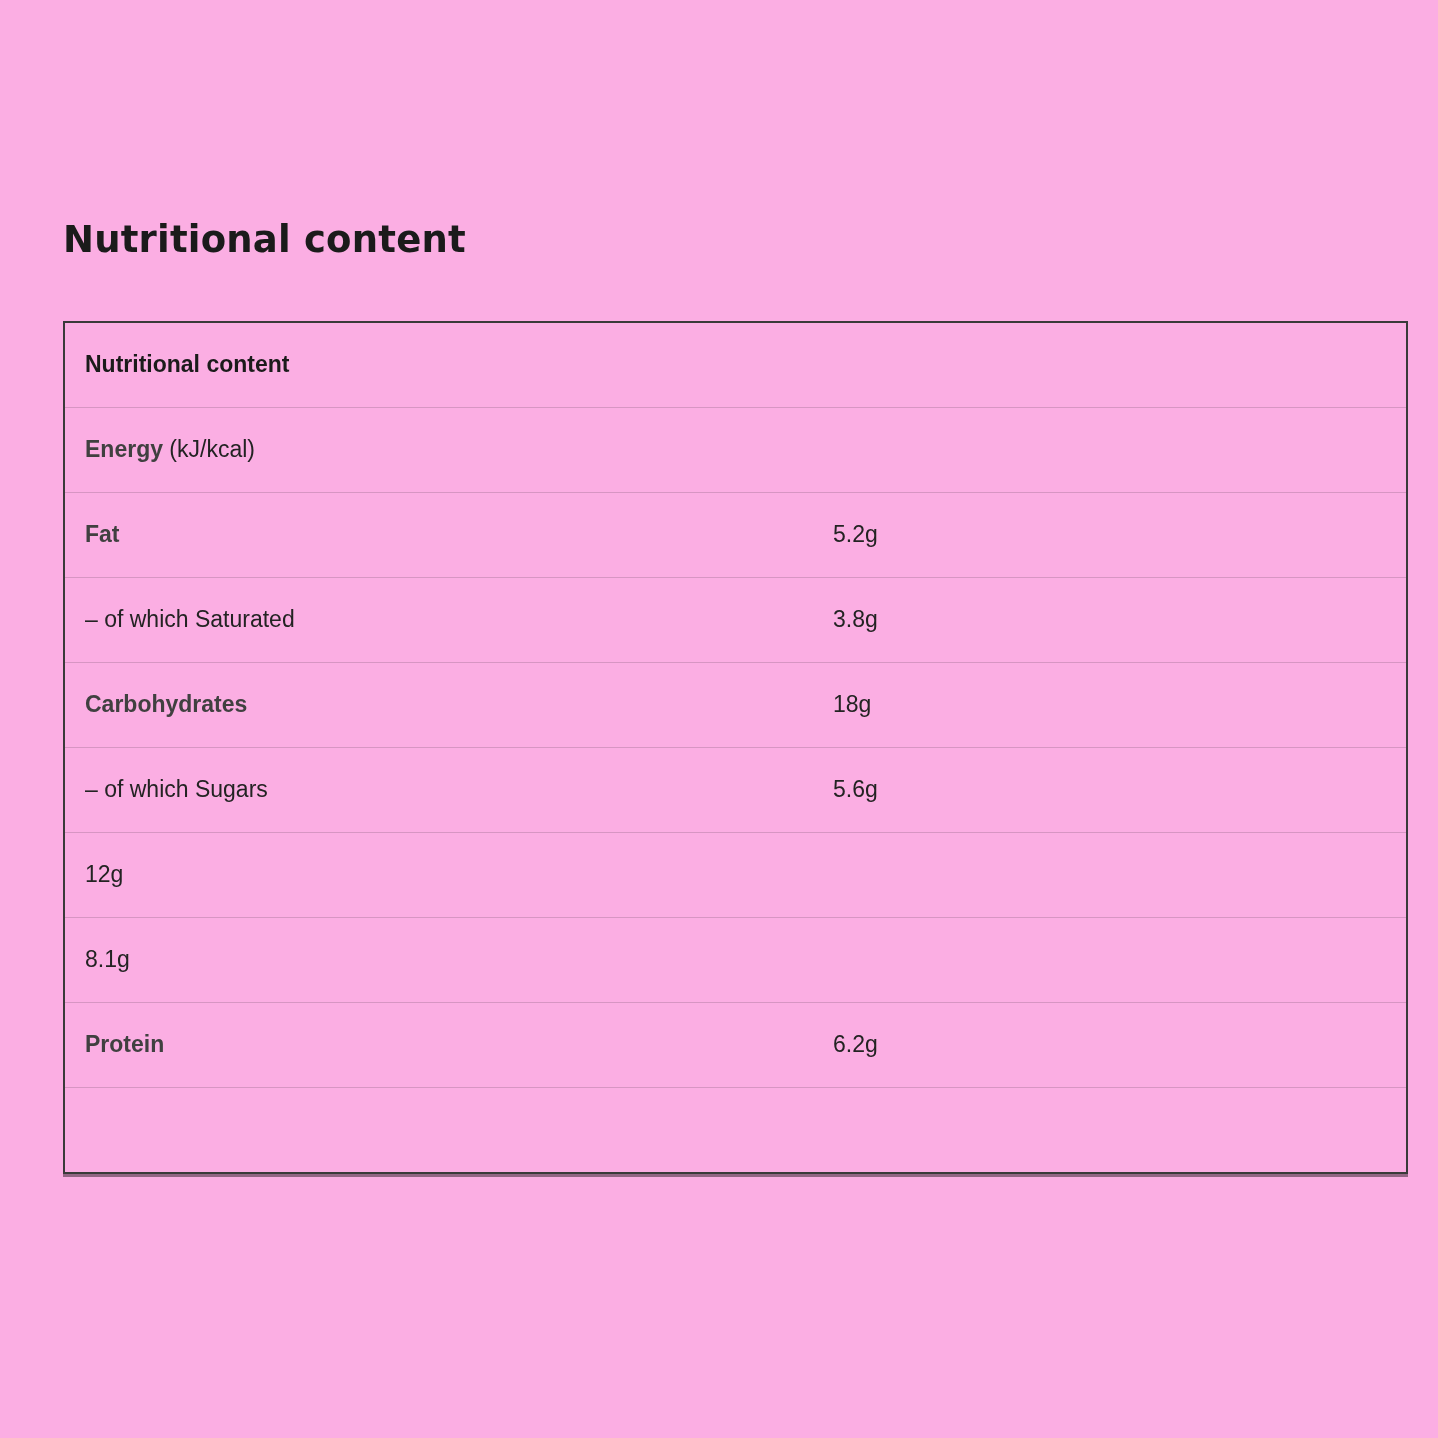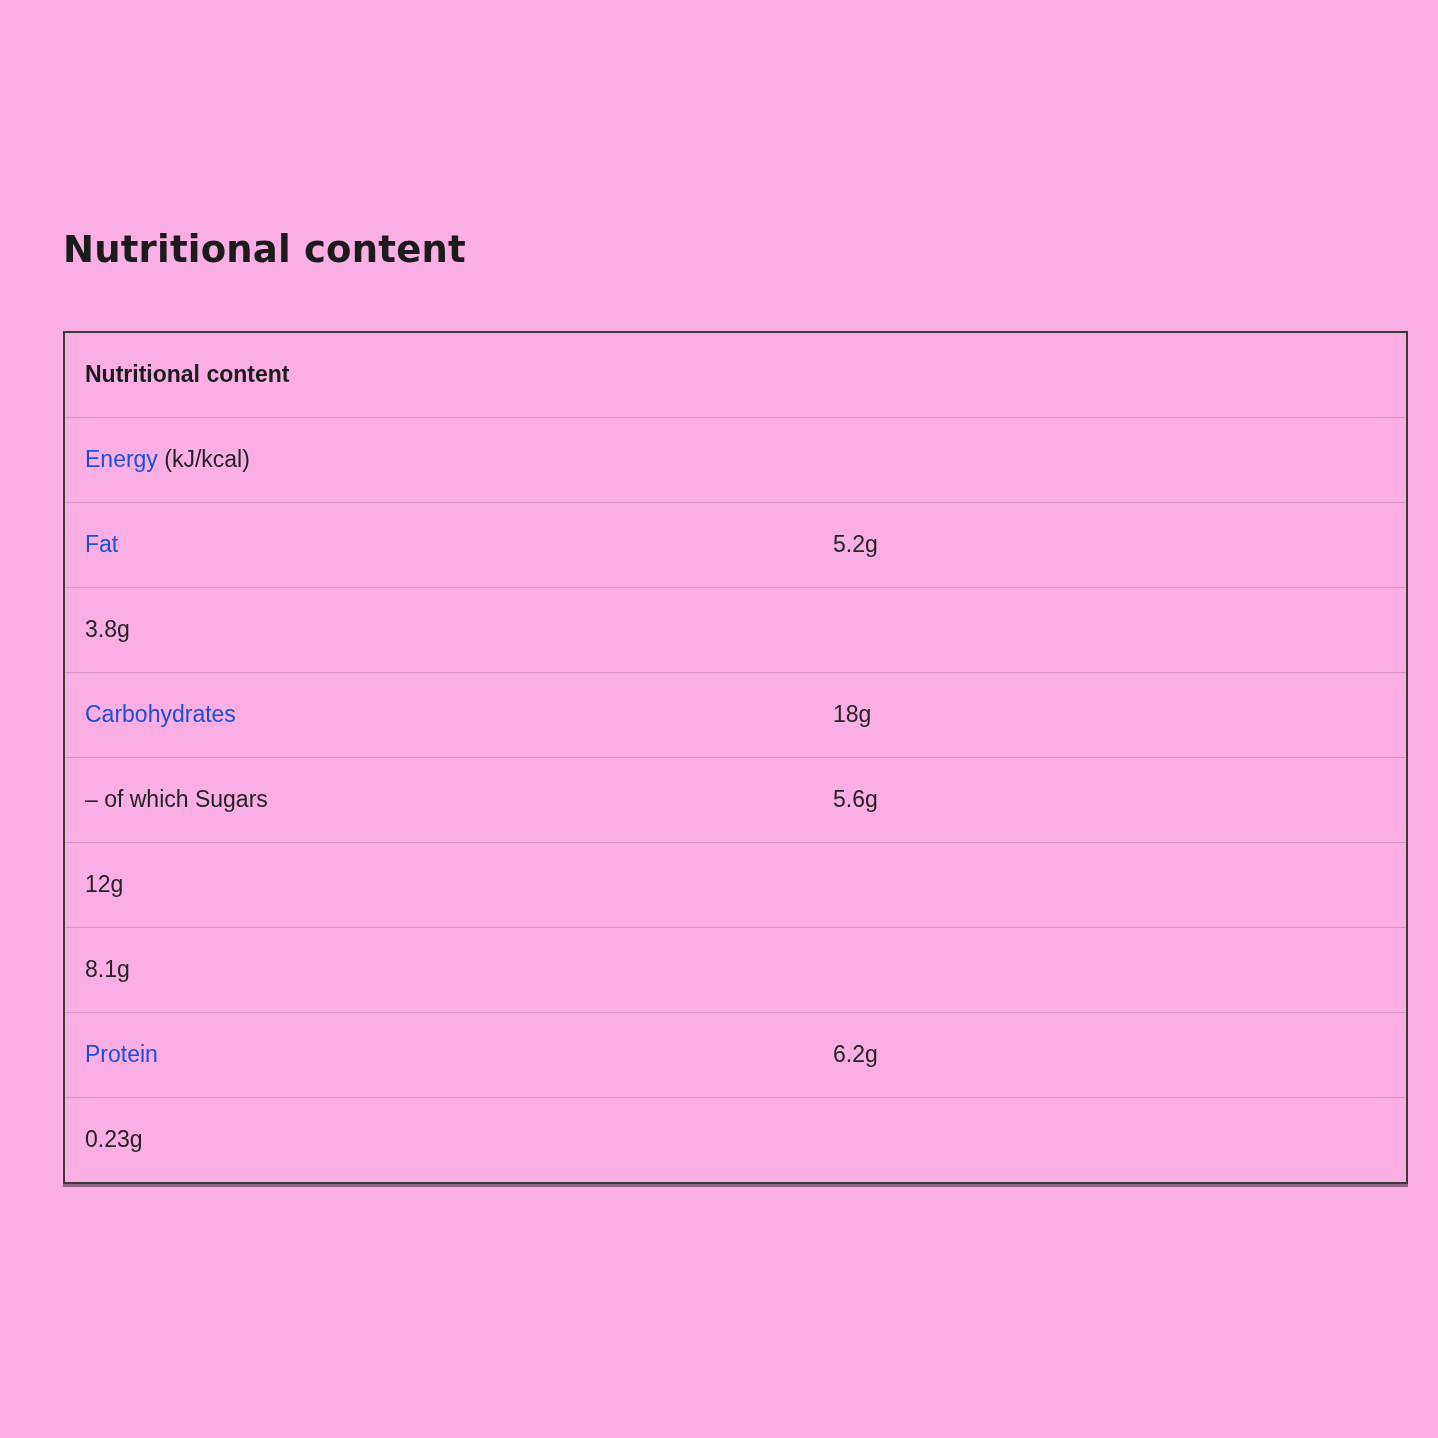--- a/index.html
+++ b/index.html
@@ -11,21 +11,21 @@
     height: 1438px;
     background: #fbaee3;
     font-family: "Liberation Sans", sans-serif;
     color: #1e1e1e;
     overflow: hidden;
     position: relative;
   }
   .page {
     position: absolute;
     left: 63px;
-    top: 12px;
+    top: 2px;
     width: 1183px;
   }
   .page-title {
     margin: 0;
     margin-top: 216px;
     font-size: 37px;
     font-weight: 800;
     letter-spacing: 0.2px;
     color: #1b1b1b;
     font-family: "DejaVu Sans", "Liberation Sans", sans-serif;
@@ -49,22 +49,22 @@
     border-bottom: none;
   }
   .n-cell {
     padding-left: 20px;
     font-size: 23px;
     line-height: 1.2;
     color: #232323;
     white-space: nowrap;
   }
   .bold {
-    font-weight: 400;
-    color: #1d4ed8;
+    font-weight: 700;
+    color: #404040;
   }
   .header-row .n-cell {
     font-weight: 700;
     color: #1b1b1b;
   }
 </style>
 </head>
 <body>
 
 <div class="page">
@@ -85,20 +85,23 @@
   </div>
 
   <div class="n-row">
     <div class="n-cell">
       <span class="bold">Fat</span><span></span>
     </div>
     <div class="n-cell">5.2g</div>
   </div>
 
   <div class="n-row">
+    <div class="n-cell">
+      <span class="bold"></span><span>– of which Saturated</span>
+    </div>
     <div class="n-cell">3.8g</div>
   </div>
 
   <div class="n-row">
     <div class="n-cell">
       <span class="bold">Carbohydrates</span><span></span>
     </div>
     <div class="n-cell">18g</div>
   </div>
 
@@ -118,19 +121,18 @@
   </div>
 
   <div class="n-row">
     <div class="n-cell">
       <span class="bold">Protein</span><span></span>
     </div>
     <div class="n-cell">6.2g</div>
   </div>
 
   <div class="n-row">
-    <div class="n-cell">0.23g</div>
   </div>
 </div>
 
   </div>
 
 </div>
 
 </body></html>

